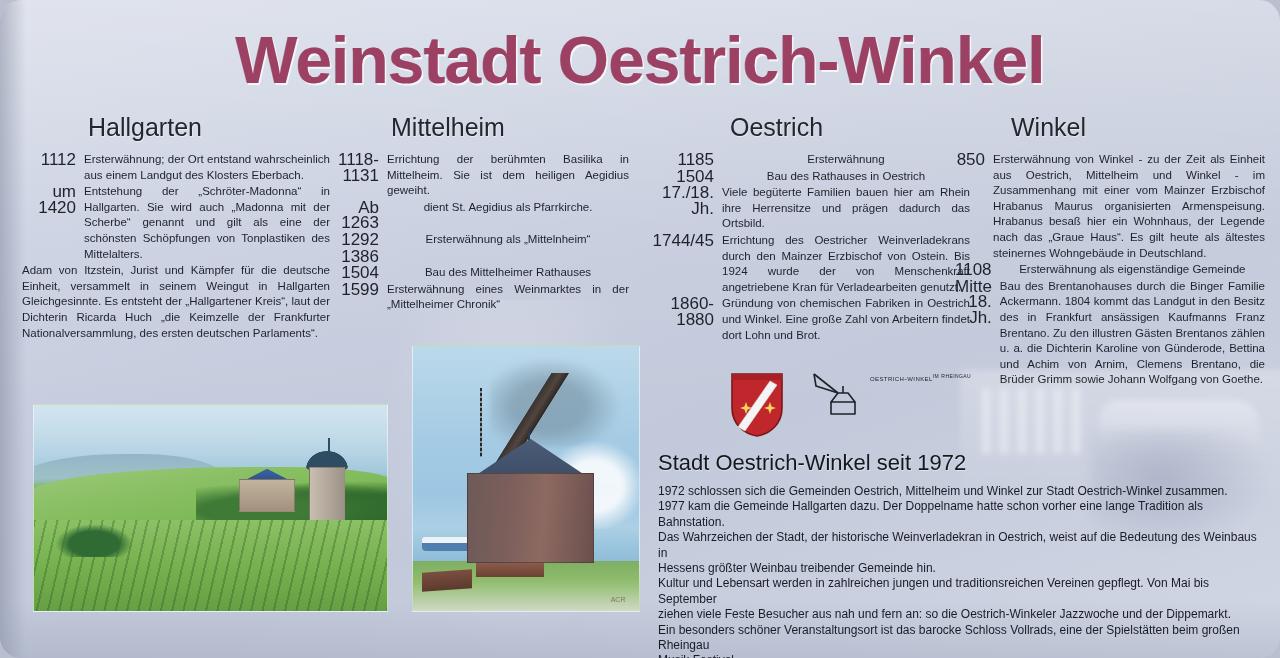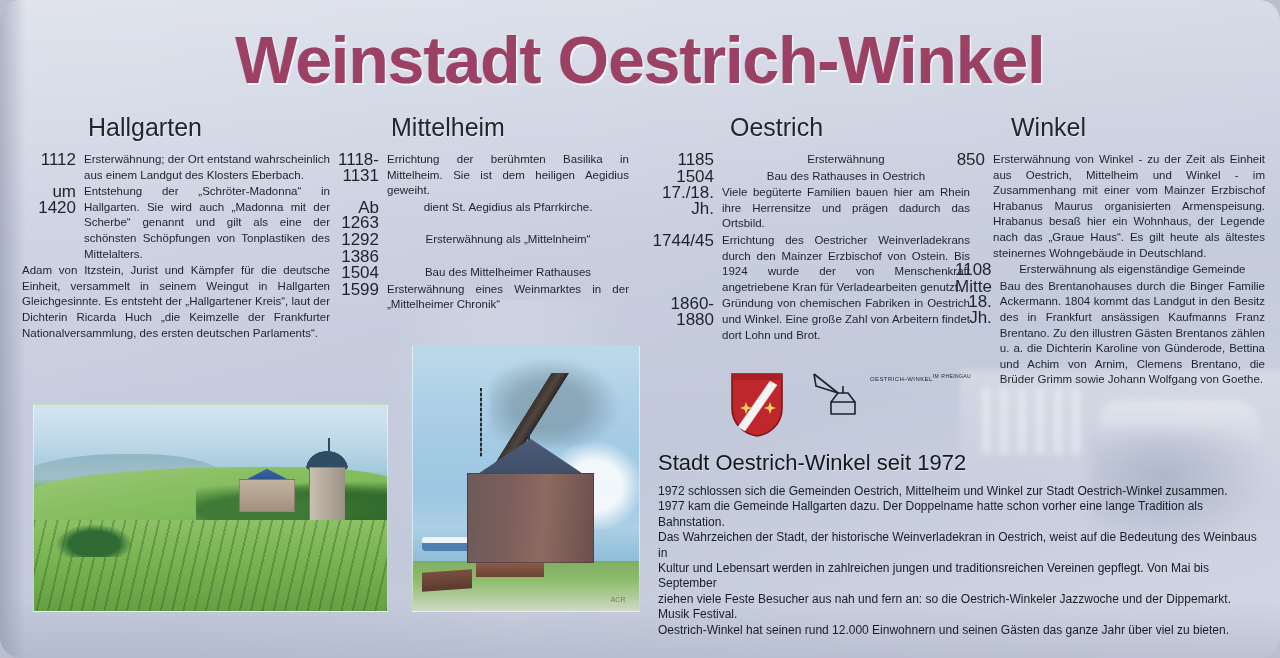--- a/index.html
+++ b/index.html
@@ -466,19 +466,21 @@
       <div id="city-logo-name">Oestrich-Winkel</div>
       <div id="city-logo-sub">im Rheingau</div>
     </div>
   </div>
 
   <div id="bottom-block">
     <div id="bottom-title">Stadt Oestrich-Winkel seit 1972</div>
     <div class="bottom-line">1972 schlossen sich die Gemeinden Oestrich, Mittelheim und Winkel zur Stadt Oestrich-Winkel zusammen.</div>
     <div class="bottom-line">1977 kam die Gemeinde Hallgarten dazu. Der Doppelname hatte schon vorher eine lange Tradition als Bahnstation.</div>
     <div class="bottom-line">Das Wahrzeichen der Stadt, der historische Weinverladekran in Oestrich, weist auf die Bedeutung des Weinbaus in</div>
+    <div class="bottom-line">Hessens größter Weinbau treibender Gemeinde hin.</div>
     <div class="bottom-line">Kultur und Lebensart werden in zahlreichen jungen und traditionsreichen Vereinen gepflegt. Von Mai bis September</div>
     <div class="bottom-line">ziehen viele Feste Besucher aus nah und fern an: so die Oestrich-Winkeler Jazzwoche und der Dippemarkt.</div>
+    <div class="bottom-line">Ein besonders schöner Veranstaltungsort ist das barocke Schloss Vollrads, eine der Spielstätten beim großen Rheingau</div>
     <div class="bottom-line">Musik Festival.</div>
     <div class="bottom-line">Oestrich-Winkel hat seinen rund 12.000 Einwohnern und seinen Gästen das ganze Jahr über viel zu bieten.</div>
   </div>
 
 </div>
 
 </body></html>

